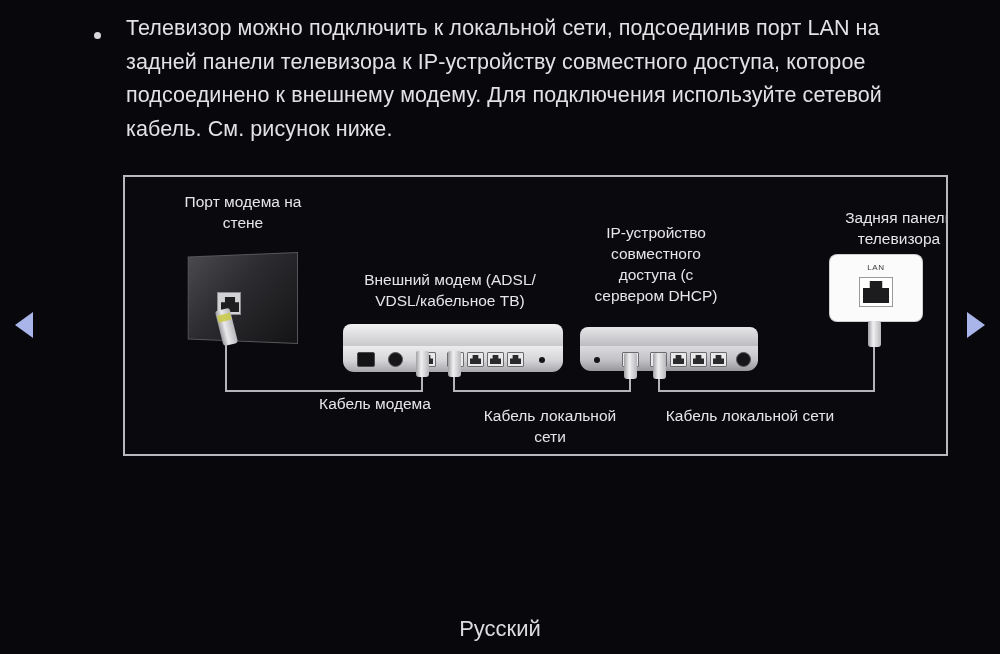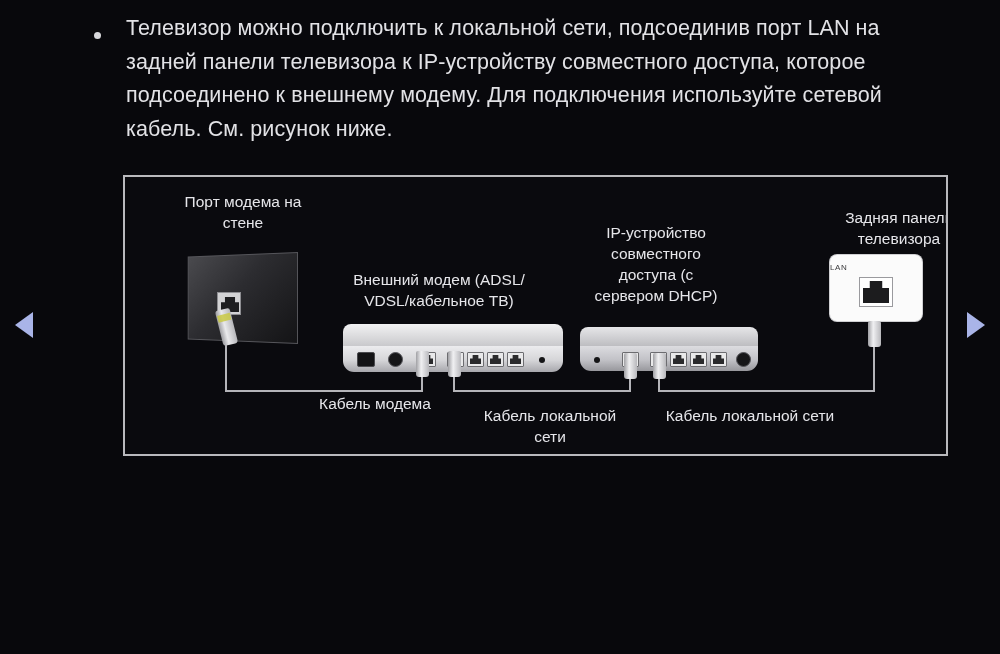--- a/index.html
+++ b/index.html
@@ -57,21 +57,21 @@
     position:absolute;
     color:#e6e6ea;
     text-align:center;
     font-size:15.5px;
     line-height:21px;
     white-space:pre-line;
   }
 
   
   .lbl-wall   { left:18px;  top:14px;  width:200px; }
-  .lbl-modem  { left:209px; top:92px;  width:210px; }
+  .lbl-modem  { left:220px; top:92px;  width:210px; }
   .lbl-ipdev  { left:436px; top:45px;  width:190px; }
   .lbl-tvback { left:684px; top:22px;  width:180px;margin-top:8px; }
 
   .lbl-cab1   { left:150px; top:216px; width:200px; }
   .lbl-cab2   { left:335px; top:228px; width:180px; }
   .lbl-cab3   { left:510px; top:228px; width:230px; }
 
   
   .wallpanel{
     position:absolute; left:45px; top:75px;
@@ -155,21 +155,21 @@
   
   .tvpanel{
     position:absolute; left:705px; top:78px;
     width:92px; height:66px;
     background:#fbfbfb;
     border-radius:7px;
     box-shadow:0 0 0 1px #cfcfd2;
   }
   .tvpanel .lan-text{
     position:absolute; left:0; right:0; top:8px;
-    font-size:8px; color:#3a3a3c; letter-spacing:.6px;
+    text-align:center; font-size:8px; color:#3a3a3c; letter-spacing:.6px;
   }
   .lanjack{
     position:absolute; left:29px; top:22px;
     width:34px; height:30px;
     background:#fff; border:1px solid #9a9a9e;
   }
   .lanjack::after{
     content:""; position:absolute; left:3px; top:3px;
     width:26px; height:22px; background:#1c1c1e;
     clip-path:polygon(0 32%,26% 32%,26% 0,74% 0,74% 32%,100% 32%,100% 100%,0 100%);
@@ -278,14 +278,15 @@
     <div class="connector" style="left:528px; top:176px;"></div>
     <div class="connector" style="left:743px; top:144px;"></div>
 
     <div class="lbl lbl-cab1">Кабель модема</div>
     <div class="lbl lbl-cab2">Кабель локальной
 сети</div>
     <div class="lbl lbl-cab3">Кабель локальной сети</div>
 
   </div>
 
+  <div class="footer">Русский</div>
 
 </div>
 
 </body></html>

